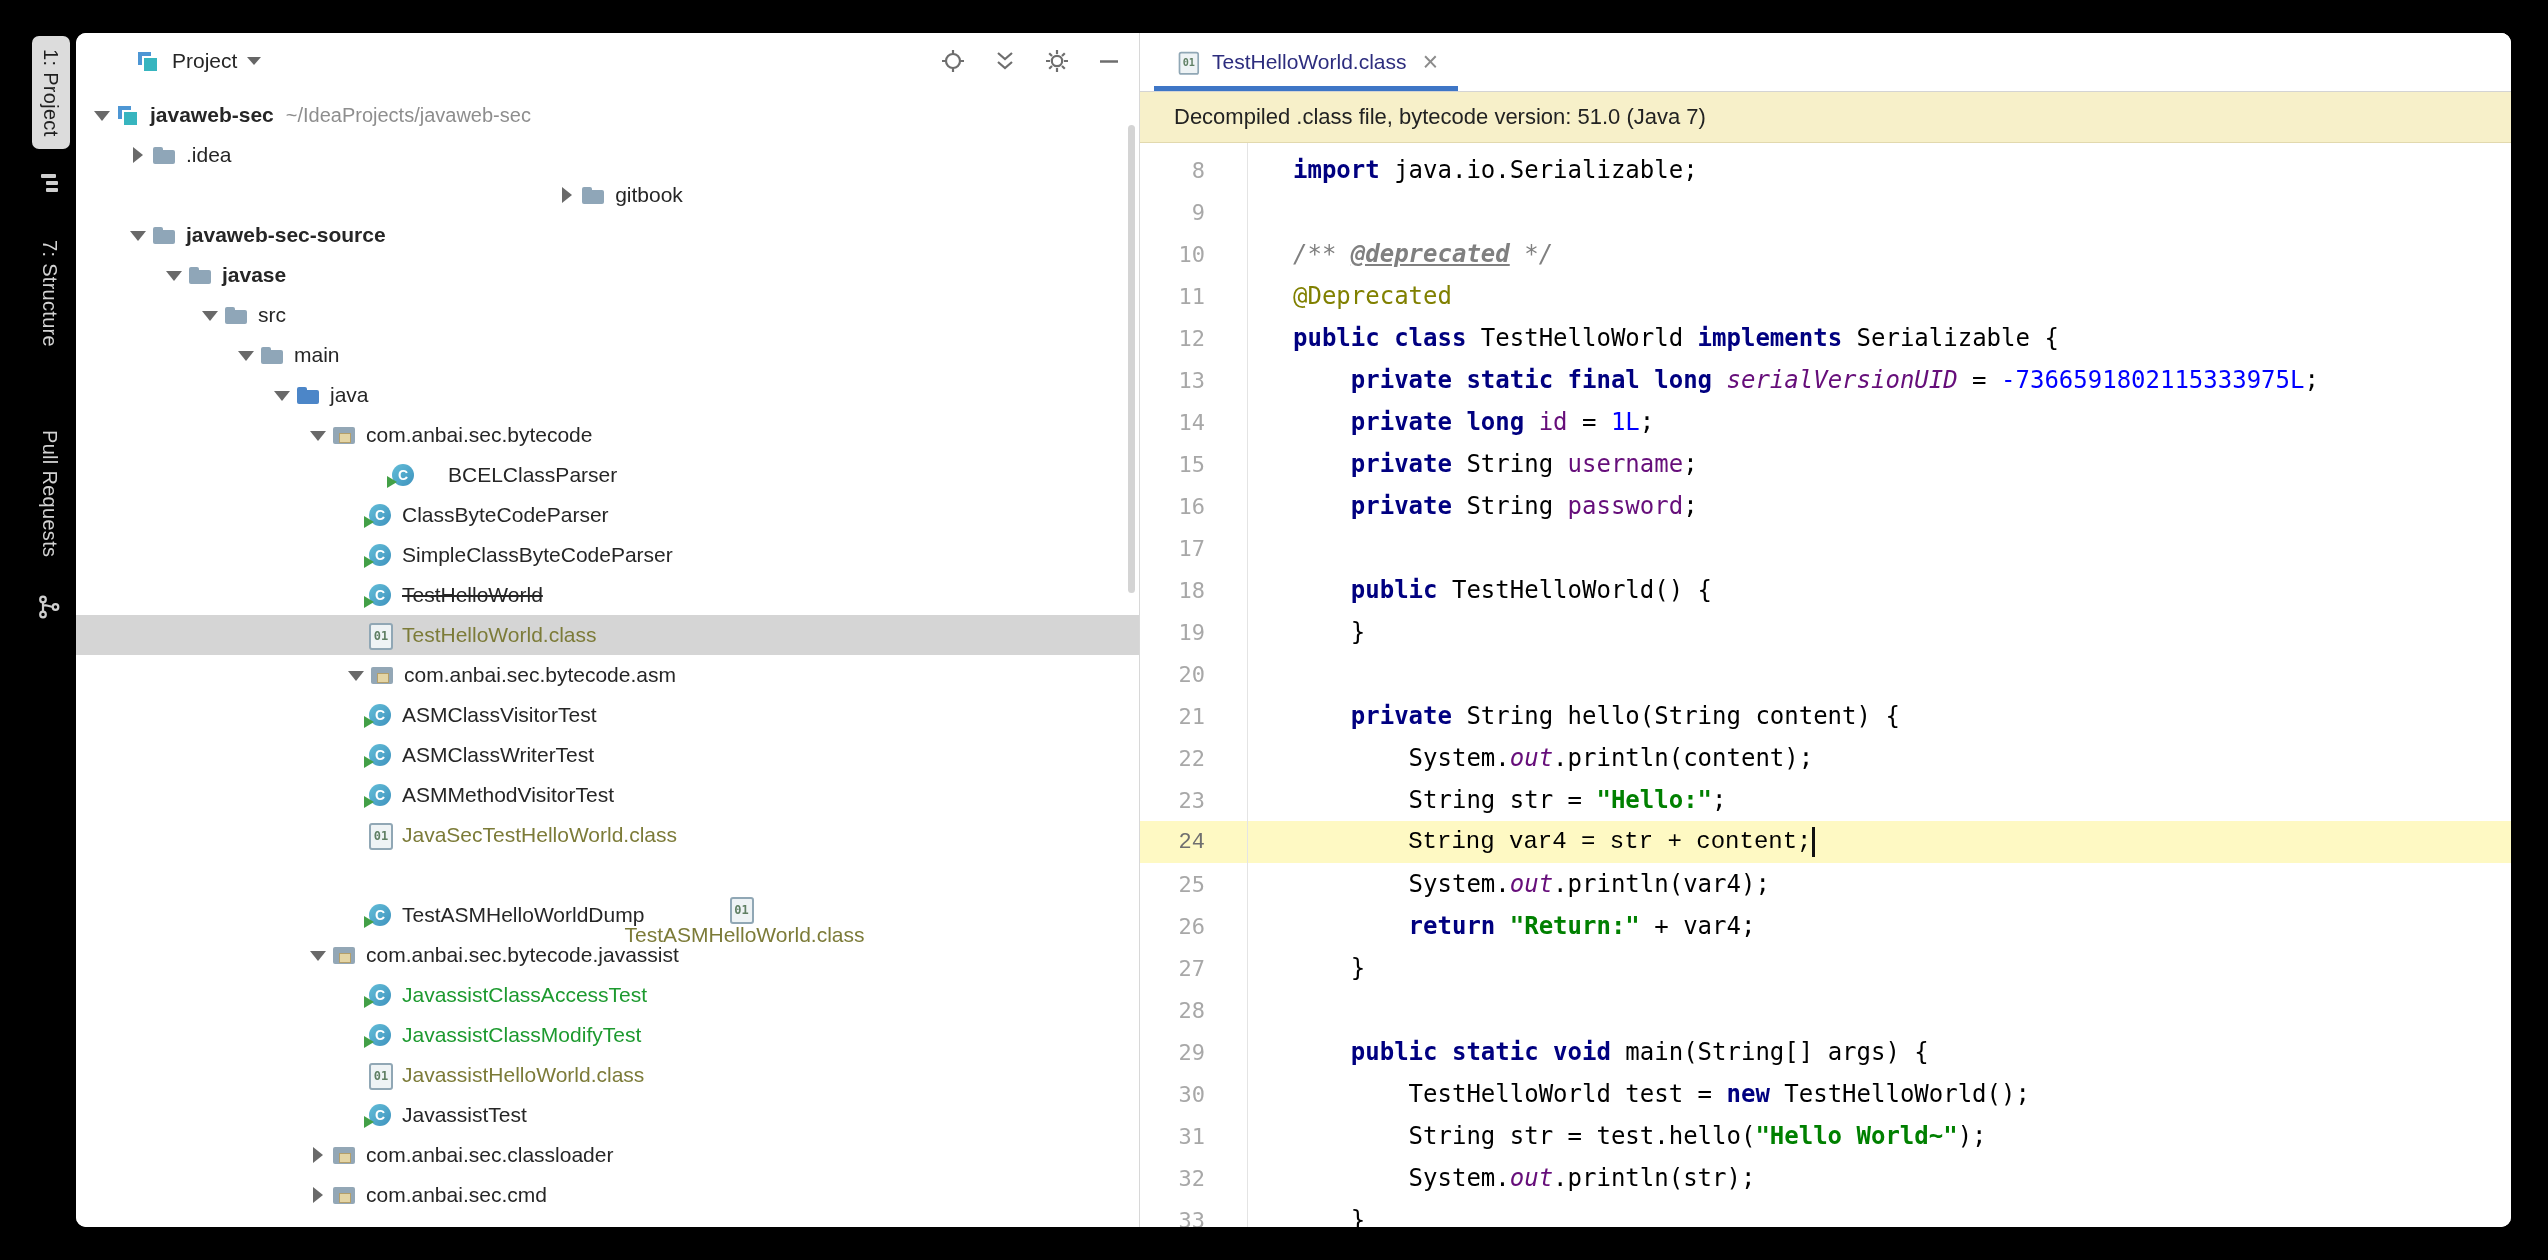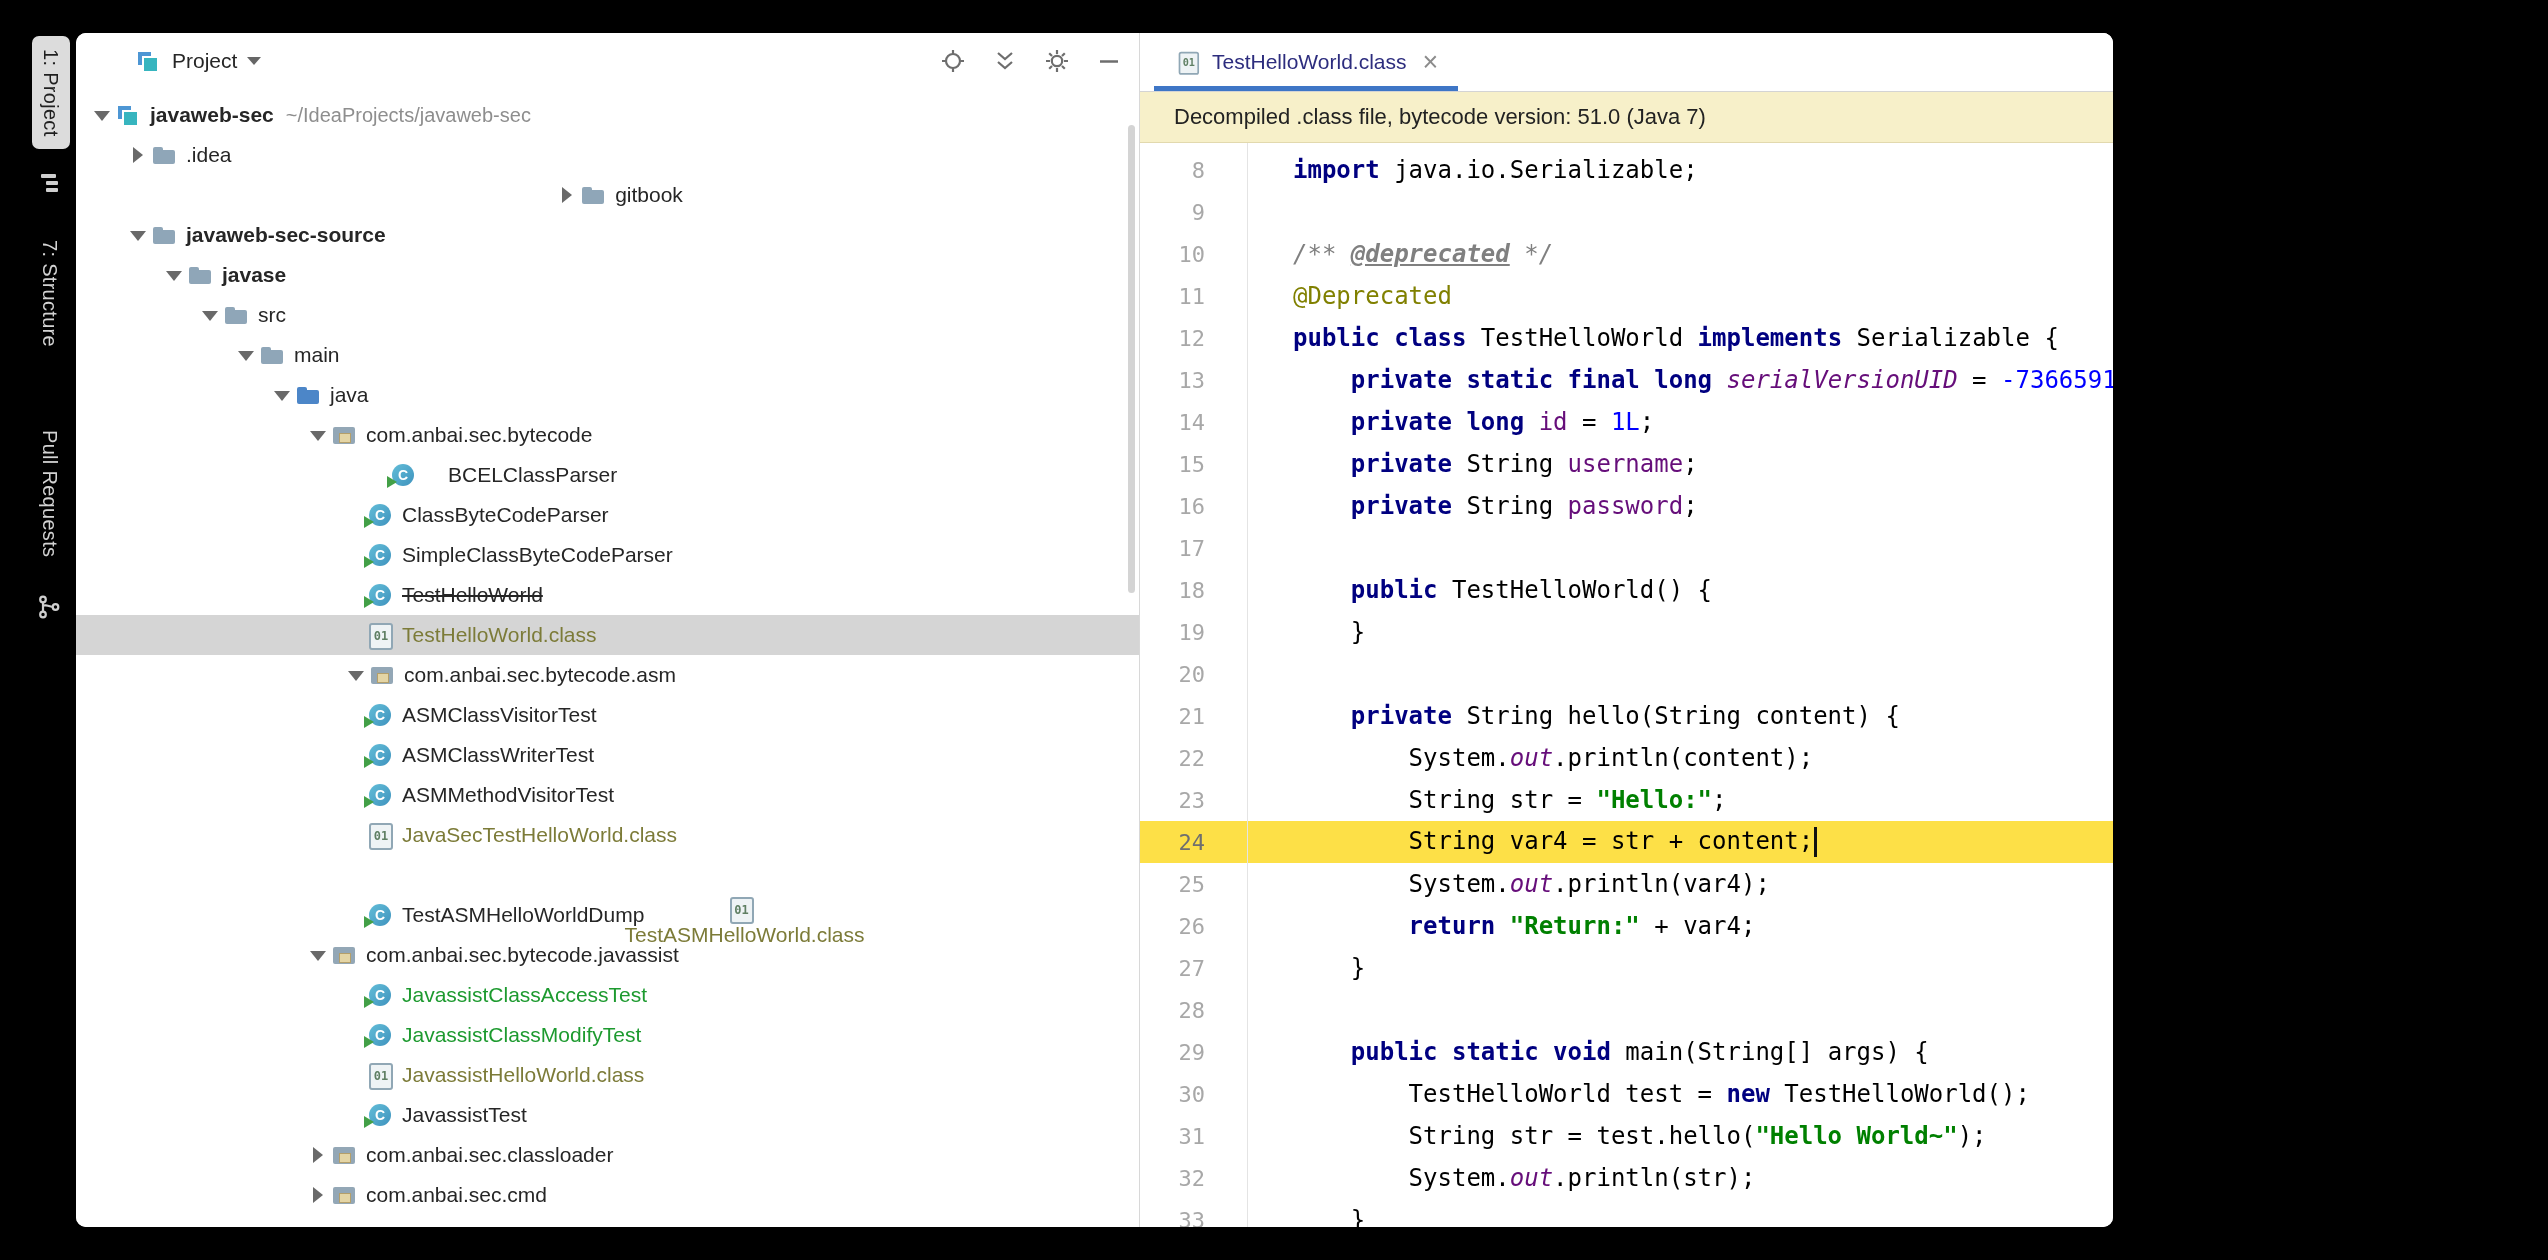--- a/index.html
+++ b/index.html
@@ -7,21 +7,21 @@
           font-family:"Liberation Sans",sans-serif;-webkit-font-smoothing:antialiased;}
 
   
   .stripe{position:absolute;left:0;top:0;width:76px;height:1260px;}
   .vbtn{position:absolute;transform:rotate(90deg);transform-origin:0 0;white-space:nowrap;
         font-size:20px;line-height:24px;color:#D2D2D2;letter-spacing:.3px;cursor:default;}
   .vbtn.active{background:#DCDCDC;color:#1F1F1F;padding:7px 13px;border-radius:7px;}
   .stripe-icon{position:absolute;}
 
   
-  .window{position:absolute;left:76px;top:33px;width:2037px;height:1194px;background:#FFFFFF;
+  .window{position:absolute;left:76px;top:33px;width:2435px;height:1194px;background:#FFFFFF;
           border-radius:10px;overflow:hidden;display:flex;}
 
   
   .project-panel{width:1063px;flex:none;position:relative;border-right:1px solid #D8D8D8;
                  background:#FFFFFF;overflow:hidden;}
   .panel-header{height:56px;display:flex;align-items:center;padding-left:58px;}
   .panel-title{font-size:21px;color:#262626;margin-left:10px;}
   .caret-down{width:0;height:0;border-left:7px solid transparent;border-right:7px solid transparent;
               border-top:8px solid #666;margin-left:10px;}
   .header-actions{margin-left:auto;margin-right:16px;display:flex;align-items:center;gap:24px;}
@@ -80,21 +80,21 @@
   .tab-label{font-size:21px;color:#2D2D7E;}
   .tab-close{color:#8C8C8C;font-size:27px;line-height:27px;margin-left:6px;cursor:default;}
 
   .banner{height:50px;background:#F7F0C9;border-bottom:1px solid #E2D9AE;display:flex;
           align-items:center;padding-left:34px;font-size:22px;color:#222;}
 
   .code-scroll{position:relative;flex:1;overflow:hidden;padding-top:6px;}
   .gutter-sep{position:absolute;left:107px;top:0;bottom:0;width:1px;background:#E4E4E4;}
   .crow{display:flex;align-items:center;height:42px;white-space:pre;
         font-family:"DejaVu Sans Mono","Liberation Mono",monospace;font-size:24px;}
-  .crow.current{background:#fde047;}
+  .crow.current{background:#fef9c3;font-family:Liberation Mono, monospace;}
   .lnum{flex:none;width:107px;box-sizing:border-box;text-align:right;padding-right:42px;
         color:#A8A8A8;font-size:22px;}
   .crow.current .lnum{color:#6F6F6F;}
   .cline{padding-left:46px;}
   .tk-k{color:#000080;font-weight:700;text-align:right;}
   .tk-s{color:#008000;font-weight:700;}
   .tk-n{color:#0000FF;}
   .tk-f{color:#660E7A;}
   .tk-fi{color:#660E7A;font-style:italic;}
   .tk-c{color:#808080;font-style:italic;}

